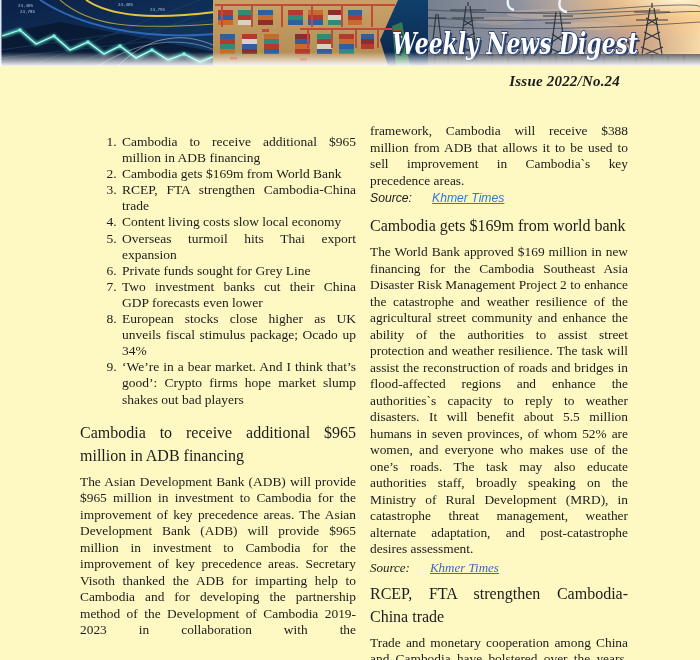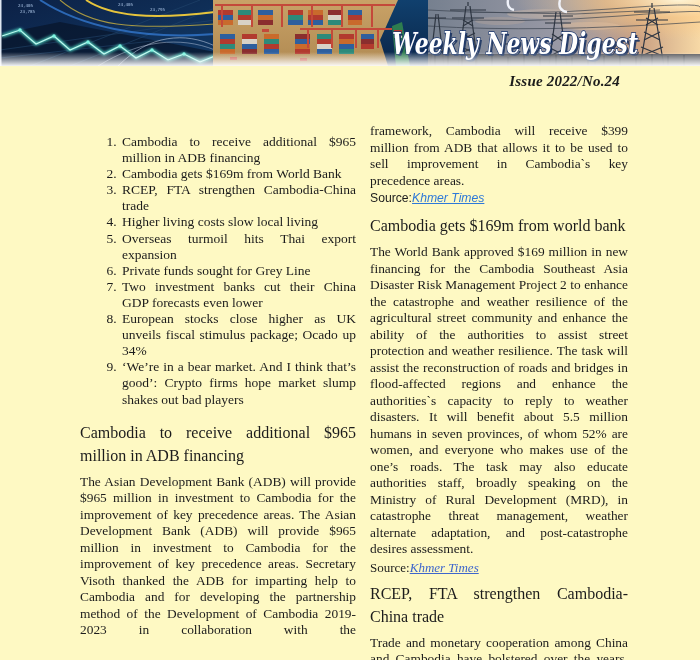--- a/index.html
+++ b/index.html
@@ -25,21 +25,21 @@
   h2.article-heading{font-size:16px;font-weight:400;line-height:23px;margin:13px 0 0 0;
       text-align:justify;}
   .col-right h2.article-heading{margin-top:8px;}
   h2.article-heading.rcep{margin-top:7px;}
 
   p.body-text{font-size:13.4px;line-height:16.5px;text-align:justify;margin:7px 0 0 0;}
   p.body-text.first{margin-top:0;}
   p.body-text.force-last{text-align-last:justify;}
 
   .source-line{margin:2px 0 0 0;line-height:15px;}
-  .source-line .src-label{margin-right:0;}
+  .source-line .src-label{font-style:italic;margin-right:20px;}
   .source-line.sans{font-family:"Liberation Sans","DejaVu Sans",sans-serif;font-size:12.2px;}
   .source-line.serif{font-family:"Liberation Serif",serif;font-size:13px;}
   .source-line a{cursor:pointer;text-decoration:underline;font-style:italic;margin-top:41px;}
   .source-line.sans a{color:var(--link1,#2e79d8);}
   .source-line.serif a{color:var(--link2,#3e66cc);}
 </style>
 </head>
 <body>
 
 <div class="page">
@@ -237,33 +237,33 @@
 
   <div class="issue">Issue 2022/No.24</div>
 
   <div class="columns">
 
     <div class="col-left">
       <ol class="toc">
         <li>Cambodia to receive additional $965 million in ADB financing</li>
         <li>Cambodia gets $169m from World Bank</li>
         <li>RCEP, FTA strengthen Cambodia-China trade</li>
-        <li>Higher living costs slow local living</li>
+        <li>Content living costs slow local economy</li>
         <li>Overseas turmoil hits Thai export expansion</li>
         <li>Private funds sought for Grey Line</li>
         <li>Two investment banks cut their China GDP forecasts even lower</li>
         <li>European stocks close higher as UK unveils fiscal stimulus package; Ocado up 34%</li>
         <li>‘We’re in a bear market. And I think that’s good’: Crypto firms hope market slump shakes out bad players</li>
       </ol>
       <h2 class="article-heading">Cambodia to receive additional $965 million in ADB financing</h2>
       <p class="body-text force-last">The Asian Development Bank (ADB) will provide $965 million in investment to Cambodia for the improvement of key precedence areas. The Asian Development Bank (ADB) will provide $965 million in investment to Cambodia for the improvement of key precedence areas. Secretary Visoth thanked the ADB for imparting help to Cambodia and for developing the partnership method of the Development of Cambodia 2019-2023 in collaboration with the</p>
     </div>
 
     <div class="col-right">
-      <p class="body-text first">framework, Cambodia will receive $399 million from ADB that allows it to be used to sell improvement in Cambodia`s key precedence areas.</p>
+      <p class="body-text first">framework, Cambodia will receive $388 million from ADB that allows it to be used to sell improvement in Cambodia`s key precedence areas.</p>
       <p class="source-line sans">
         <span class="src-label">Source:</span><a>Khmer Times</a>
       </p>
       <h2 class="article-heading">Cambodia gets $169m from world bank</h2>
       <p class="body-text">The World Bank approved $169 million in new financing for the Cambodia Southeast Asia Disaster Risk Management Project 2 to enhance the catastrophe and weather resilience of the agricultural street community and enhance the ability of the authorities to assist street protection and weather resilience. The task will assist the reconstruction of roads and bridges in flood-affected regions and enhance the authorities`s capacity to reply to weather disasters. It will benefit about 5.5 million humans in seven provinces, of whom 52% are women, and everyone who makes use of the one’s roads. The task may also educate authorities staff, broadly speaking on the Ministry of Rural Development (MRD), in catastrophe threat management, weather alternate adaptation, and post-catastrophe desires assessment.</p>
       <p class="source-line serif">
         <span class="src-label">Source:</span><a>Khmer Times</a>
       </p>
       <h2 class="article-heading rcep">RCEP, FTA strengthen Cambodia-China trade</h2>
       <p class="body-text force-last">Trade and monetary cooperation among China and Cambodia have bolstered over the years,</p>

